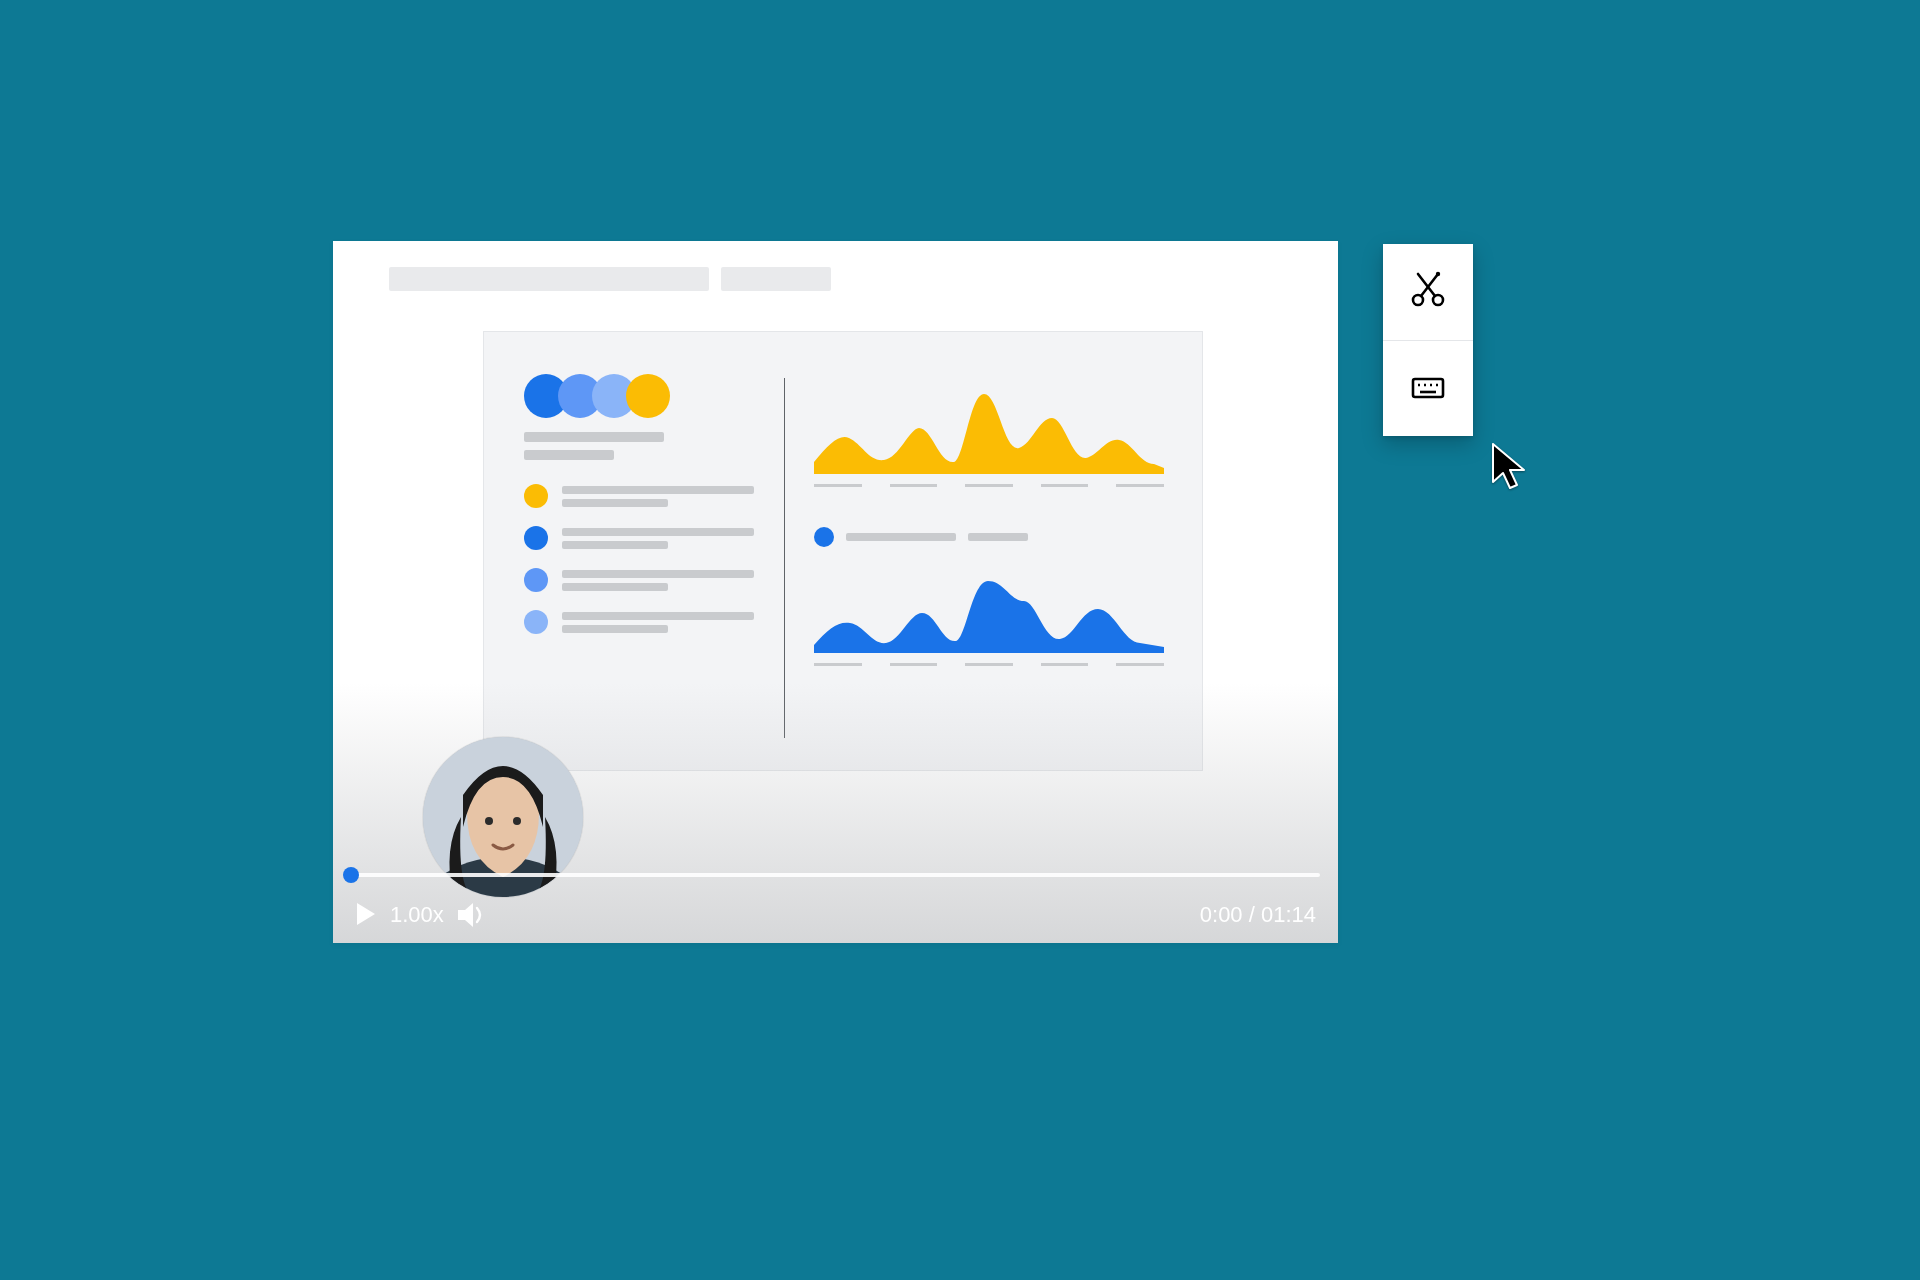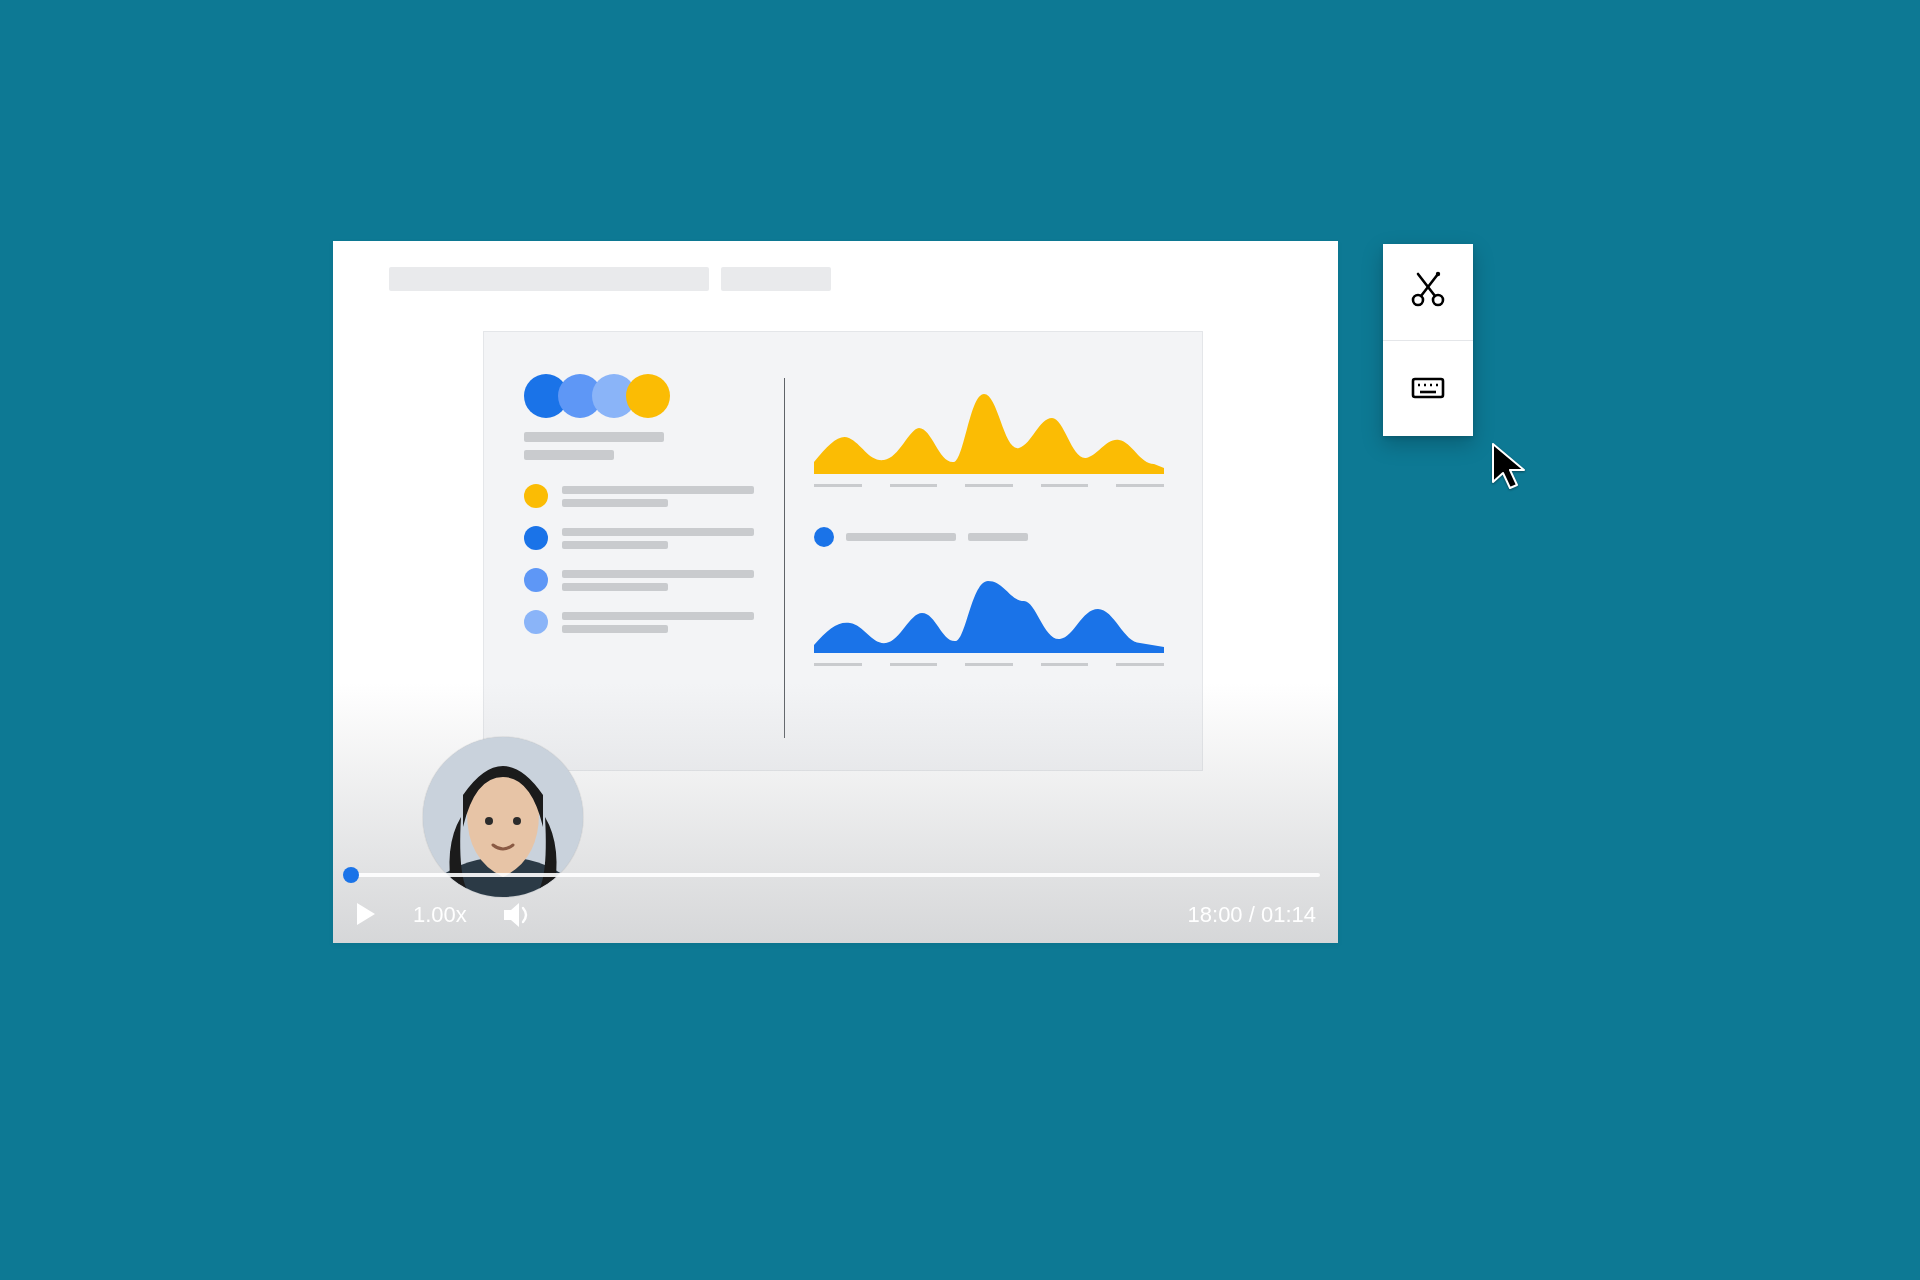--- a/index.html
+++ b/index.html
@@ -99,21 +99,21 @@
   .progress .knob {
     position: absolute; left: 0; top: 50%; transform: translate(-50%,-50%);
     width: 16px; height: 16px; border-radius: 50%; background: #1a73e8;
   }
 
   .controls {
     position: absolute; left: 0; right: 0; bottom: 0; height: 56px;
     display: flex; align-items: center; padding: 0 22px;
     color: #ffffff; font-size: 22px; font-weight: 500;
   }
-  .controls .left { display: flex; align-items: flex-start; gap: 36px; }
+  .controls .left { display: flex; align-items: flex-start; gap: 13px; }
   .controls .right { margin-left: auto; font-size: 22px; }
   .icon-btn { display: inline-flex; align-items: center; justify-content: center; cursor: pointer; }
   .icon-btn svg { display: block; }
 
   
   .tool-panel {
     position: absolute;
     left: 1383px; top: 244px;
     width: 90px;
     background: #ffffff;
@@ -260,21 +260,21 @@
           </svg>
       </span>
       <span>1.00x</span>
       <span class="icon-btn">
         <svg width="30" height="26" viewBox="0 0 30 26">
           <path d="M1 8 H8 L16 1 V25 L8 18 H1 Z" fill="#ffffff"></path>
           <path d="M20 6 Q26 13 20 20" stroke="#ffffff" stroke-width="2.4" fill="none" stroke-linecap="round"></path>
         </svg>
       </span>
     </div>
-    <div class="right">18:00 / 01:14</div>
+    <div class="right">0:00 / 01:14</div>
   </div>
 
 </div>
 
 <div class="tool-panel">
   <div class="tool-btn" title="Trim">
     <span>
       <svg viewBox="0 0 40 40">
         <circle cx="10" cy="30" r="5" fill="none" stroke="#000" stroke-width="2.6"></circle>
         <circle cx="30" cy="30" r="5" fill="none" stroke="#000" stroke-width="2.6"></circle>

